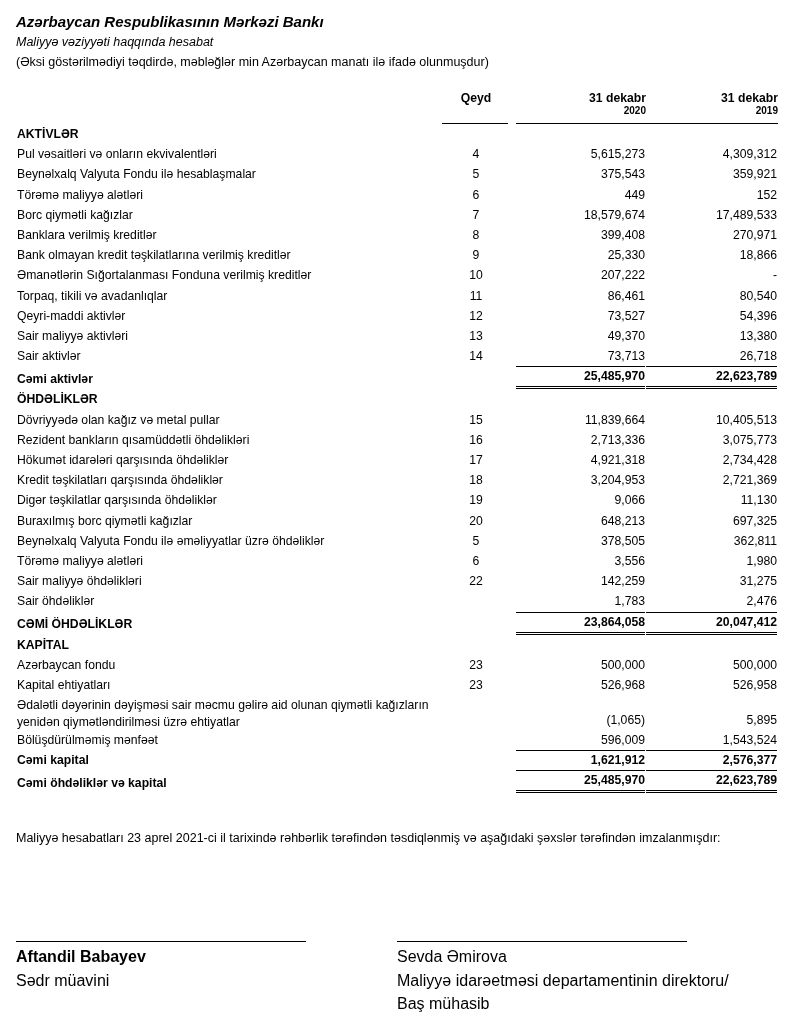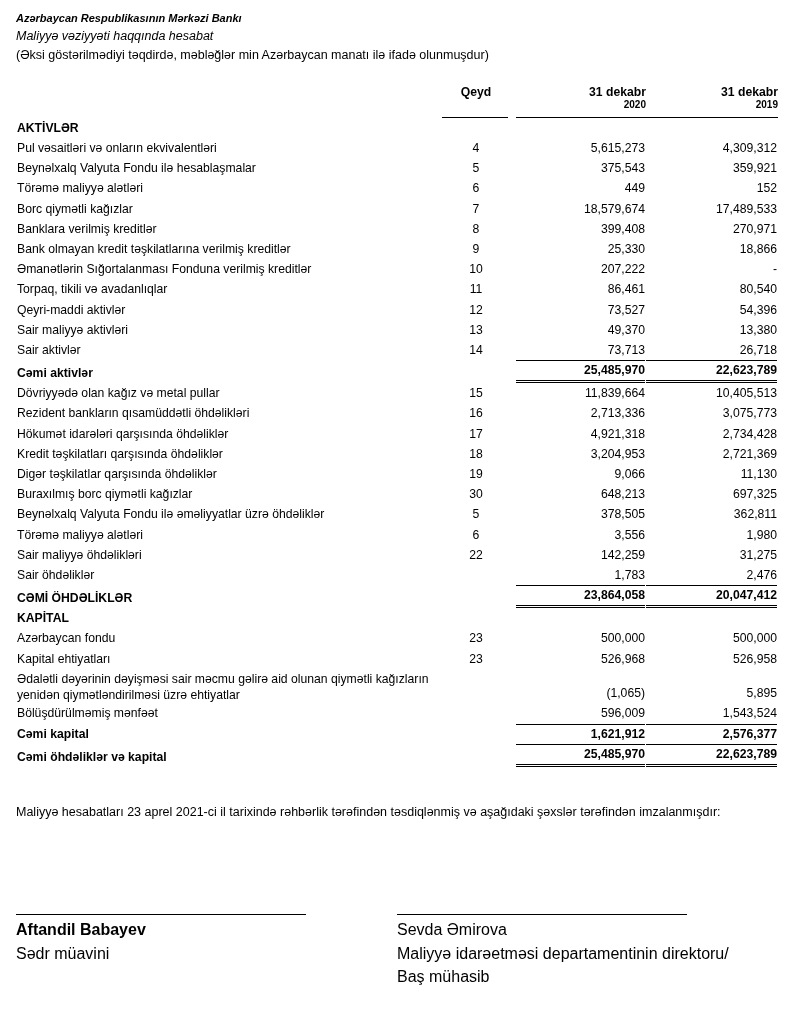--- a/index.html
+++ b/index.html
@@ -14,21 +14,21 @@
     color: #000000;
     position: relative;
     overflow: hidden;
   }
   .page {
     padding: 10px 22px 0 16px;
     box-sizing: border-box;
     width: 800px;
   }
   .hdr {
-    font-size: 11px;
+    font-size: 15px;
     font-style: italic;
     font-weight: bold;
     line-height: 1.55;
   }
   .sub {
     font-size: 12.5px;
     font-style: italic;
     line-height: 1.55;
   }
   .note {
@@ -259,20 +259,26 @@
         <td class="label">Cəmi aktivlər</td>
         <td class="note"></td>
         <td class="num dbl">
             <span class="inner">25,485,970</span>
           </td>
         <td class="num dbl">
             <span class="inner">22,623,789</span>
           </td>
       </tr>
 
+      <tr class="item section">
+        <td class="label">ÖHDƏLİKLƏR</td>
+        <td class="note"></td>
+        <td class="num"></td>
+        <td class="num"></td>
+      </tr>
       <tr class="item">
         <td class="label">Dövriyyədə olan kağız və metal pullar</td>
         <td class="note">15</td>
         <td class="num">11,839,664</td>
         <td class="num">10,405,513</td>
       </tr>
       <tr class="item">
         <td class="label">Rezident bankların qısamüddətli öhdəlikləri</td>
         <td class="note">16</td>
         <td class="num">2,713,336</td>
@@ -291,21 +297,21 @@
         <td class="num">2,721,369</td>
       </tr>
       <tr class="item">
         <td class="label">Digər təşkilatlar qarşısında öhdəliklər</td>
         <td class="note">19</td>
         <td class="num">9,066</td>
         <td class="num">11,130</td>
       </tr>
       <tr class="item">
         <td class="label">Buraxılmış borc qiymətli kağızlar</td>
-        <td class="note">30</td>
+        <td class="note">20</td>
         <td class="num">648,213</td>
         <td class="num">697,325</td>
       </tr>
       <tr class="item">
         <td class="label">Beynəlxalq Valyuta Fondu ilə əməliyyatlar üzrə öhdəliklər</td>
         <td class="note">5</td>
         <td class="num">378,505</td>
         <td class="num">362,811</td>
       </tr>
       <tr class="item">

